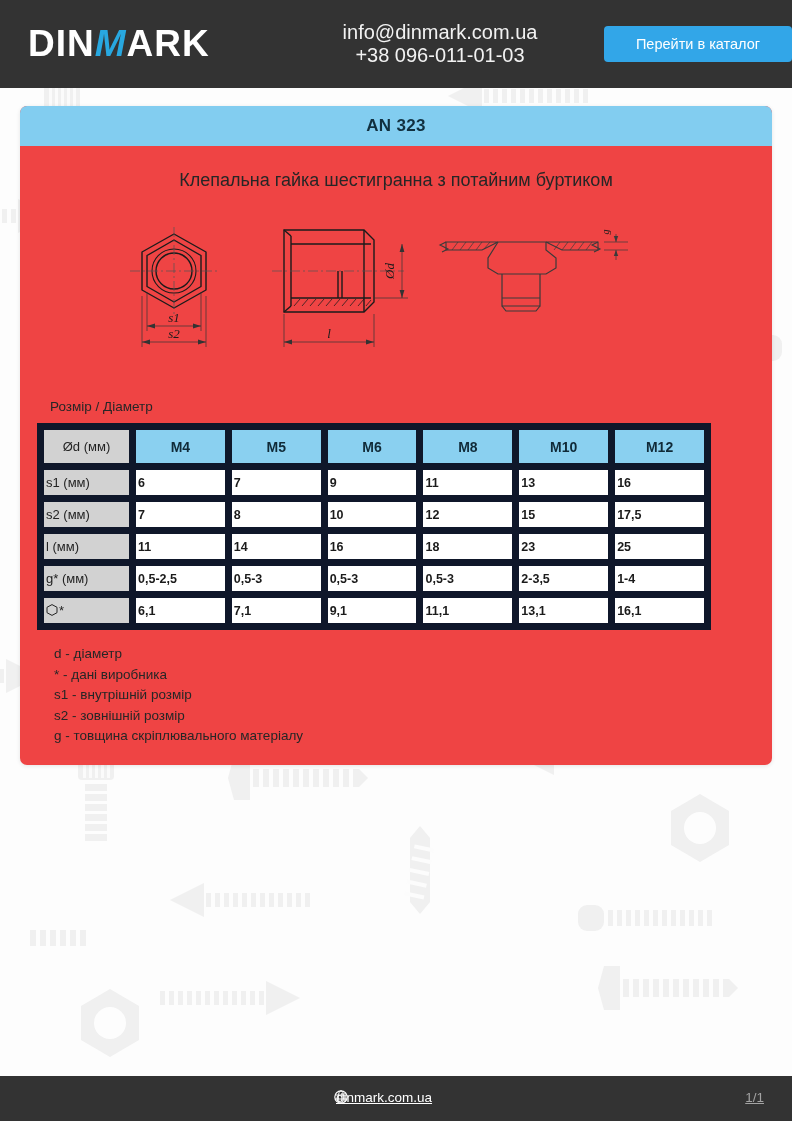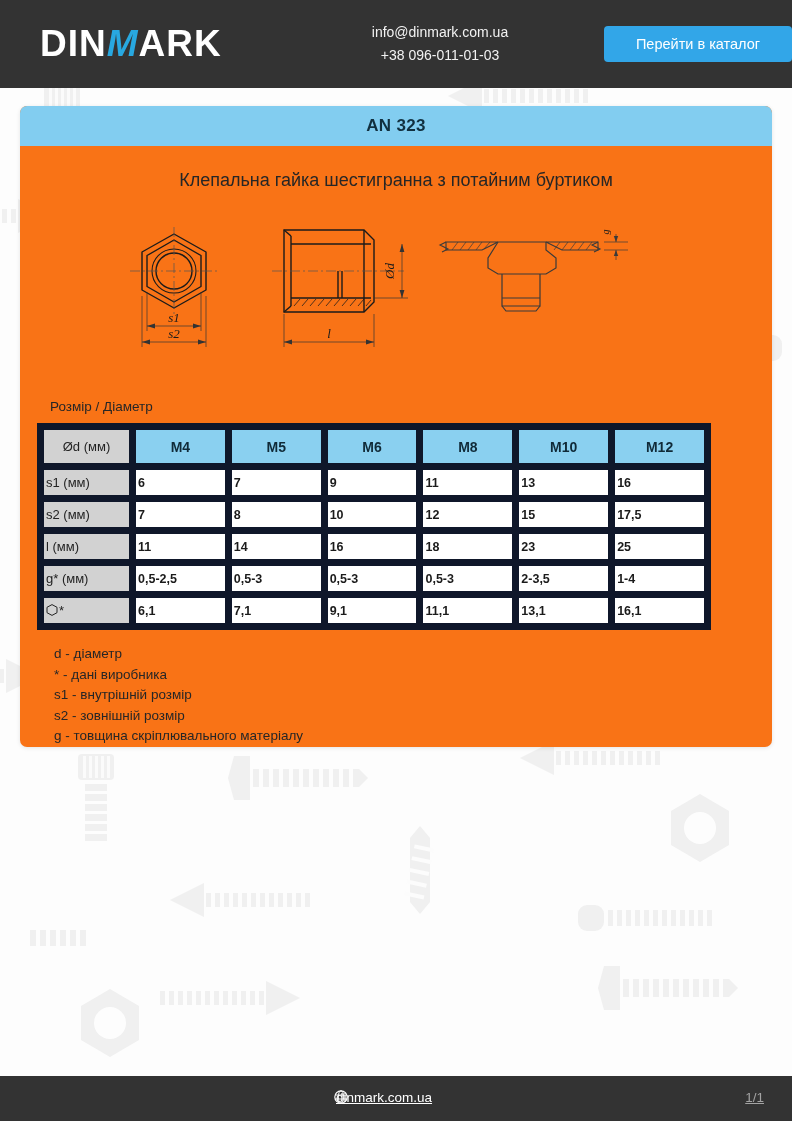--- a/index.html
+++ b/index.html
@@ -31,41 +31,41 @@
   
   .topbar {
     position: absolute;
     left: 0; top: 0;
     width: 792px; height: 88px;
     background: #333333;
     z-index: 5;
   }
   .logo {
     position: absolute;
-    left: 40px; top: 24px;
+    left: 28px; top: 24px;
     font-size: 37px;
     font-weight: bold;
     letter-spacing: 1px;
     color: #ffffff;
     line-height: 40px;
     white-space: nowrap;
     user-select: none;
   }
   .logo .m {
     color: #28a8e0;
     font-style: italic;
     font-weight: bold;
   }
   .contact {
     position: absolute;
     left: 340px; top: 21px;
     width: 200px;
     text-align: center;
     color: #f2f2f2;
-    font-size: 14px;
+    font-size: 20px;
     line-height: 23px;
   }
   .contact div { white-space: nowrap; }
   .catalog-btn {
     position: absolute;
     left: 604px; top: 26px;
     width: 188px; height: 36px;
     background: #32a6e8;
     color: #ffffff;
     border: none;
@@ -76,24 +76,25 @@
     line-height: 36px;
     text-align: center;
     padding: 0;
   }
 
   
   .card {
     position: absolute;
     left: 20px; top: 106px;
     width: 752px;
-    background: #f97316;
+    background: #ef4444;
     border-radius: 7px;
     box-shadow: 0 1px 4px rgba(0,0,0,0.10);
     z-index: 4;
+    padding-bottom: 18px;
   }
   .card-header {
     height: 40px;
     background: #82cdf0;
     border-radius: 7px 7px 0 0;
     color: #11303f;
     font-size: 17px;
     font-weight: bold;
     text-align: center;
     line-height: 40px;

